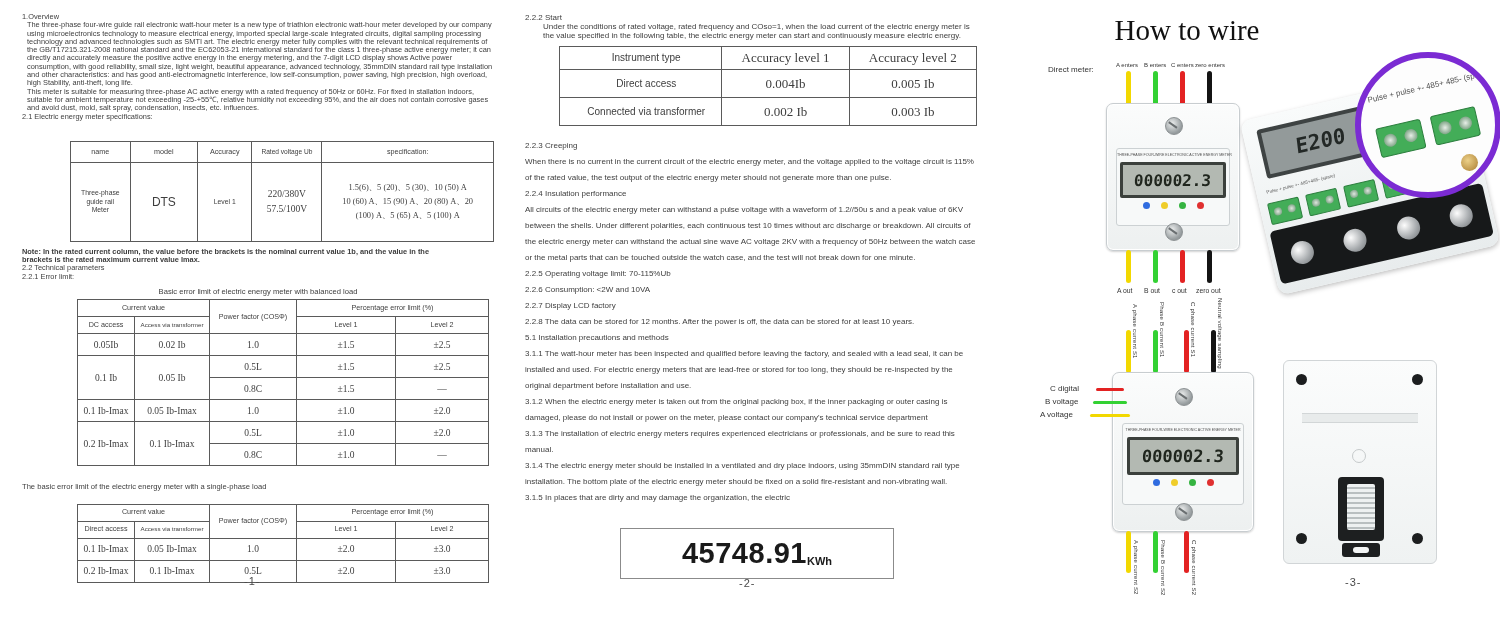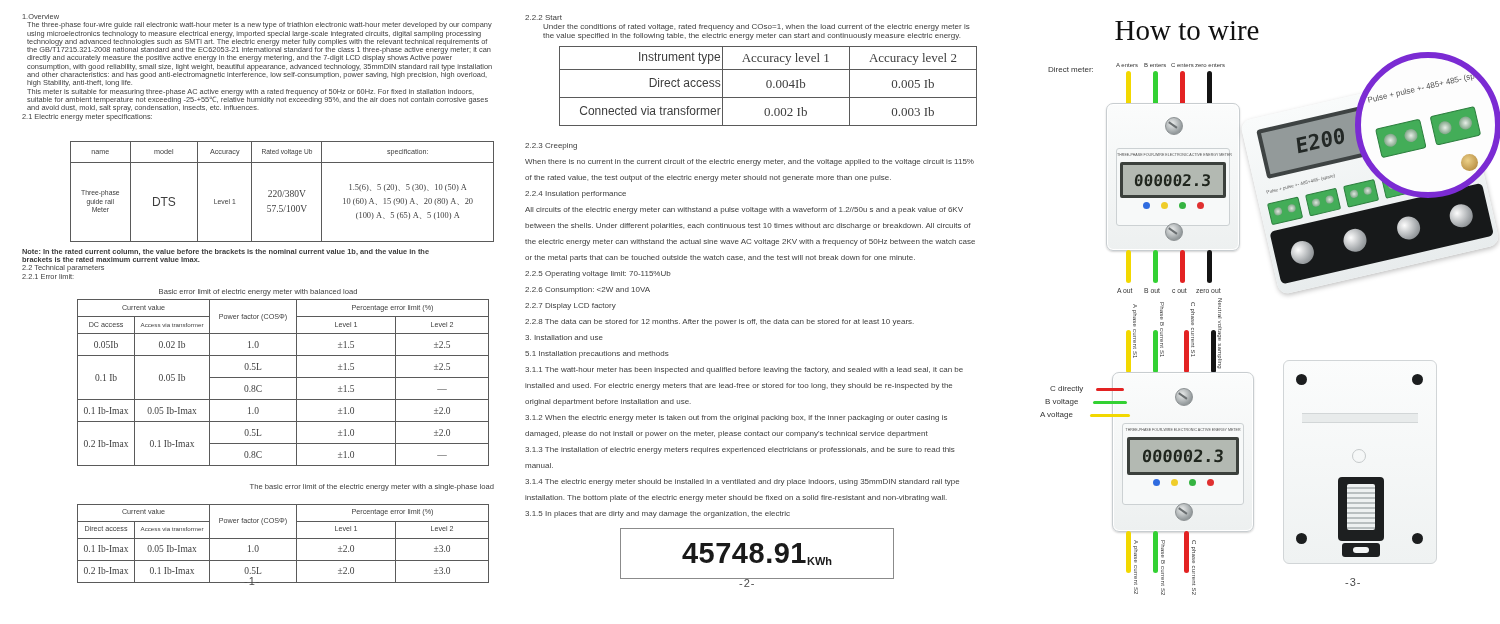--- a/index.html
+++ b/index.html
@@ -20,35 +20,35 @@
   .spec th{font-size:7.2px;height:20px;padding:0 3px;}
   .spec td{padding:2px 4px;}
   .c-name{width:52px;font-size:6.8px;}
   .c-model{width:60px;font-size:12px;}
   .c-acc{width:46px;font-size:6.8px;}
   .c-volt{width:62px;font-size:9.5px;line-height:15px;}
   .c-specs{width:168px;font-size:8.4px;line-height:14px;}
   .spec .datarow td{height:74px;}
   .note{margin-top:6px;font-weight:bold;}
   .cap{text-align:center;font-size:7.6px;margin:7px 0 3px 0;}
-  .cap2{text-align:right;font-size:7.6px;margin:17px 0 12px 0;}
+  .cap2{text-align:left;font-size:7.6px;margin:17px 0 12px 0;}
   .err{margin-left:55px;text-align:center;}
   .err th{font-size:7.2px;height:16px;padding:0 2px;}
   .err td{font-size:9.5px;height:19px;font-family:"Liberation Serif", serif;}
   .err .e1{width:52px}.err .e2{width:70px}.err .e3{width:82px}.err .e4{width:94px}.err .e5{width:88px}
   .pagenum{position:absolute;font-size:11px;color:#4a4a4a;letter-spacing:1px;}
   .pn1{left:222px;top:577px;}
   
   .p2{left:525px;width:452px;font-size:8px;}
   .p2-top{padding-top:13px;line-height:9.2px;}
   .p2 .intro{padding-left:18px;width:428px;}
   .start{margin:5px 0 0 34px;text-align:center;}
   .start th{font-size:8px;height:20px;}
   .start td{height:25px;}
-  .start .s1{width:152px;text-align:right;padding-left:12px;font-size:12px;}
+  .start .s1{width:152px;text-align:center;padding-left:12px;font-size:10px;}
   .start .sv{width:127px;font-family:"Liberation Serif", serif;font-size:13px;}
   .p2 .flow{margin-top:12px;}
   .p2 .flow p{margin:0;line-height:16px;}
   .lcdbox{position:absolute;left:95px;top:528px;width:272px;height:49px;
           border:1px solid #8b8b8b;display:flex;align-items:center;justify-content:center;}
   .lcdbox .val{font-size:29px;font-weight:bold;color:#1a1a1a;letter-spacing:0.5px;}
   .lcdbox .unit{font-size:11px;font-weight:bold;color:#1a1a1a;align-self:center;margin-top:14px;}
   .pn2{left:214px;top:577px;}
   
   .p3{left:1040px;width:460px;}
@@ -273,21 +273,20 @@
 
     <div class="flow">
       <p>2.2.3 Creeping</p>
       <p>When there is no current in the current circuit of the electric energy meter, and the voltage applied to the voltage circuit is 115% of the rated value, the test output of the electric energy meter should not generate more than one pulse.</p>
       <p>2.2.4 Insulation performance</p>
       <p>All circuits of the electric energy meter can withstand a pulse voltage with a waveform of 1.2//50u s and a peak value of 6KV between the shells. Under different polarities, each continuous test 10 times without arc discharge or breakdown. All circuits of the electric energy meter can withstand the actual sine wave AC voltage 2KV with a frequency of 50Hz between the watch case or the metal parts that can be touched outside the watch case, and the test will not break down for one minute.</p>
       <p>2.2.5 Operating voltage limit: 70-115%Ub</p>
       <p>2.2.6 Consumption: &lt;2W and 10VA</p>
       <p>2.2.7 Display LCD factory</p>
       <p>2.2.8 The data can be stored for 12 months. After the power is off, the data can be stored for at least 10 years.</p>
-      <p>3. Installation and use</p>
       <p>5.1 Installation precautions and methods</p>
       <p>3.1.1 The watt-hour meter has been inspected and qualified before leaving the factory, and sealed with a lead seal, it can be installed and used. For electric energy meters that are lead-free or stored for too long, they should be re-inspected by the original department before installation and use.</p>
       <p>3.1.2 When the electric energy meter is taken out from the original packing box, if the inner packaging or outer casing is damaged, please do not install or power on the meter, please contact our company's technical service department</p>
       <p>3.1.3 The installation of electric energy meters requires experienced electricians or professionals, and be sure to read this manual.</p>
       <p>3.1.4 The electric energy meter should be installed in a ventilated and dry place indoors, using 35mmDIN standard rail type installation. The bottom plate of the electric energy meter should be fixed on a solid fire-resistant and non-vibrating wall.</p>
       <p>3.1.5 In places that are dirty and may damage the organization, the electric</p>
     </div>
   </div>
 
   <div class="lcdbox">
@@ -369,21 +368,21 @@
 
   <span class="vlab" style="left:92px;top:304px">A phase current S1</span>
   <span class="vlab" style="left:119px;top:302px">Phase B current S1</span>
   <span class="vlab" style="left:150px;top:302px">C phase current S1</span>
   <span class="vlab" style="left:177px;top:298px">Neutral voltage sampling</span>
   <i class="wire w-y" style="left:86px;top:330px;height:43px"></i>
   <i class="wire w-g" style="left:113px;top:330px;height:43px"></i>
   <i class="wire w-r" style="left:144px;top:330px;height:43px"></i>
   <i class="wire w-k" style="left:171px;top:330px;height:43px"></i>
 
-  <span class="hlab" style="left:10px;top:384px">C directly</span>
+  <span class="hlab" style="left:10px;top:384px">C digital</span>
   <span class="hlab" style="left:5px;top:397px">B voltage</span>
   <span class="hlab" style="left:0px;top:410px">A voltage</span>
   <i class="hwire" style="left:56px;top:388px;width:28px;background:#e32222"></i>
   <i class="hwire" style="left:53px;top:401px;width:34px;background:#33d133"></i>
   <i class="hwire" style="left:50px;top:414px;width:40px;background:#f2d800"></i>
 
   <div class="meter" style="left:72px;top:372px;width:140px;height:158px">
     <span class="mscrew" style="top:15px"></span>
     <div class="mface" style="top:50px;height:80px">
       <div class="mlabel">THREE-PHASE FOUR-WIRE ELECTRONIC ACTIVE ENERGY METER</div>

